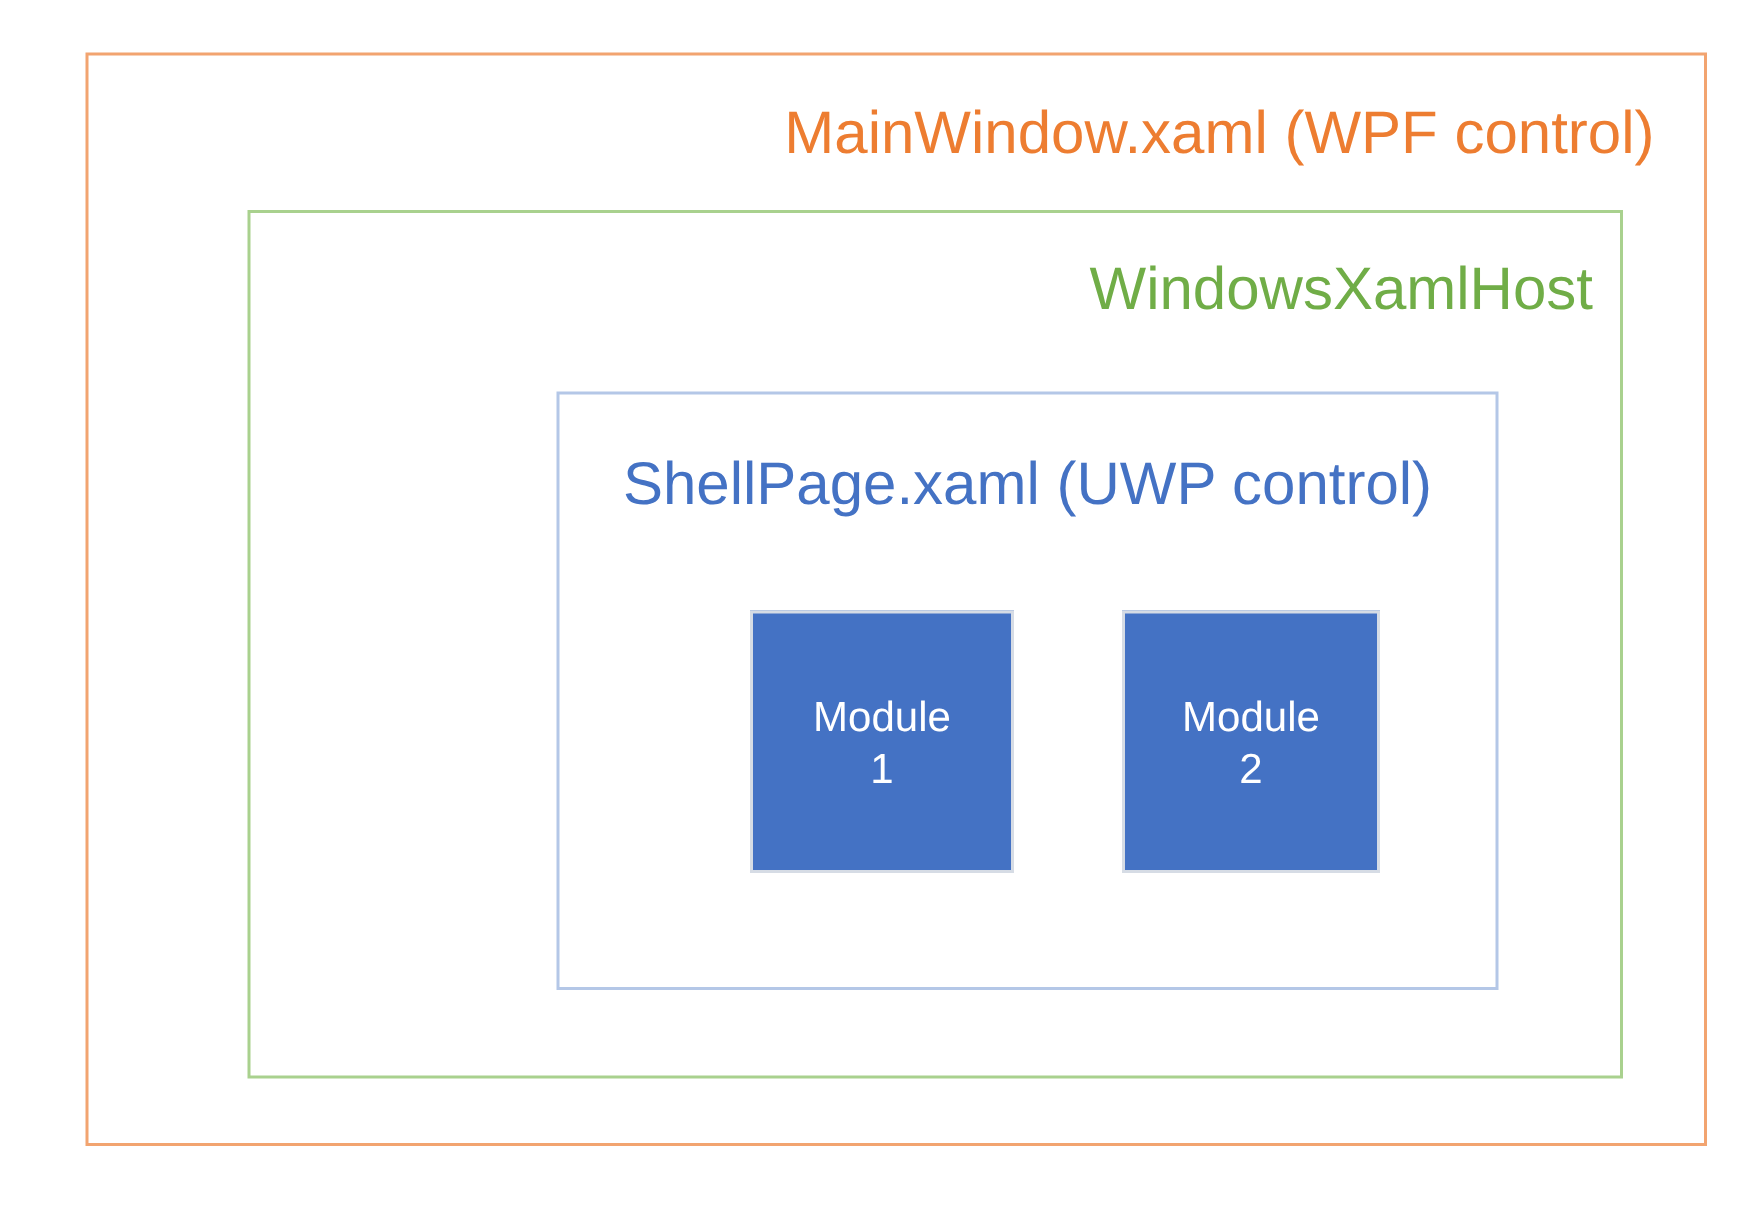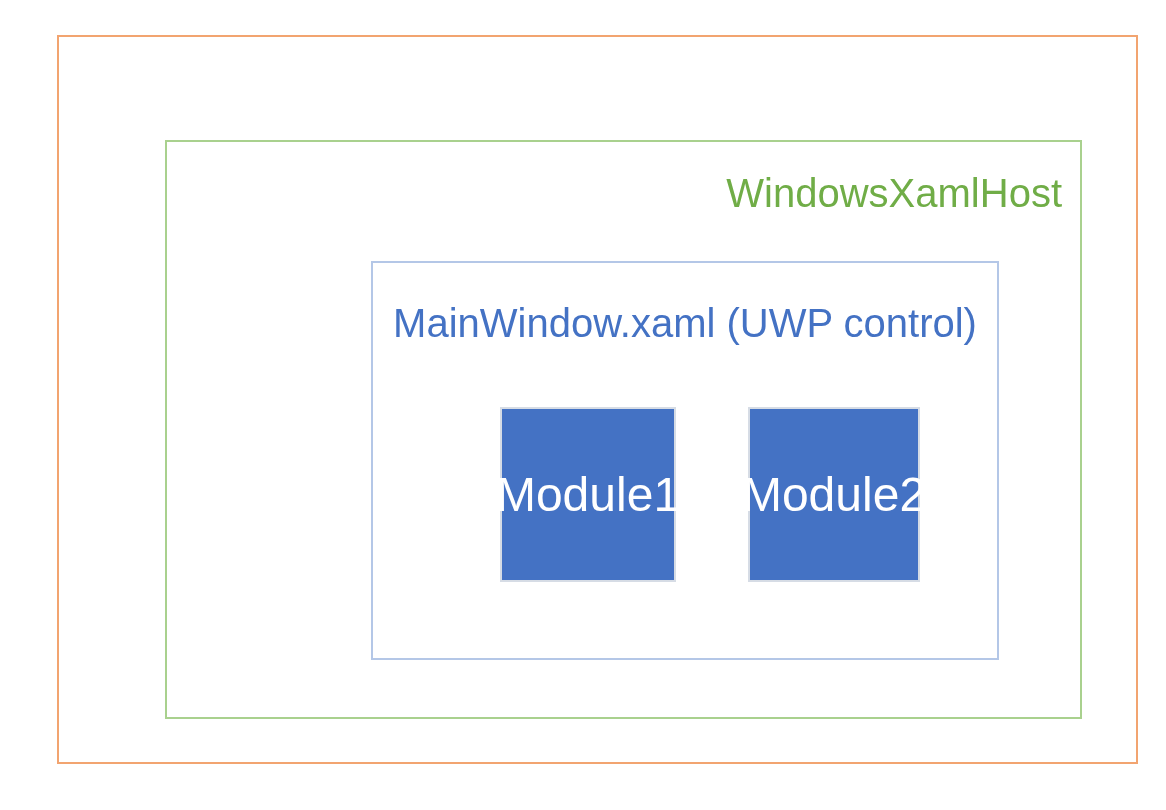--- a/index.html
+++ b/index.html
@@ -66,42 +66,43 @@
   }
   .module {
     position: absolute;
     box-sizing: border-box;
     width: 176px;
     height: 175px;
     background: #4472c4;
     border: 2px solid #d6dce5;
     color: #ffffff;
     display: flex;
-    flex-direction: row;
+    flex-direction: column;
     align-items: center;
     justify-content: center;
     text-align: center;
-    font-size: 48px;
+    font-size: 28px;
     line-height: 1.25;
   }
   .module-1 { left: 500px; top: 407px; }
   .module-2 { left: 748px; top: 407px; width: 172px; }
 </style>
 </head>
 <body>
 
 <div class="canvas">
 
   <div class="box box-mainwindow">
+    <div class="box-label label-mainwindow">MainWindow.xaml (WPF control)</div>
 
     <div class="box box-xamlhost" style="left:106px; top:103px;">
       <div class="box-label label-xamlhost">WindowsXamlHost</div>
 
       <div class="box box-shellpage" style="left:204px; top:119px;">
-        <div class="box-label label-shellpage">MainWindow.xaml (UWP control)</div>
+        <div class="box-label label-shellpage">ShellPage.xaml (UWP control)</div>
 
         <div class="module module-1" style="left:127px; top:144px;">
           <span>Module</span>
           <span>1</span>
         </div>
 
         <div class="module module-2" style="left:375px; top:144px;">
           <span>Module</span>
           <span>2</span>
         </div>

